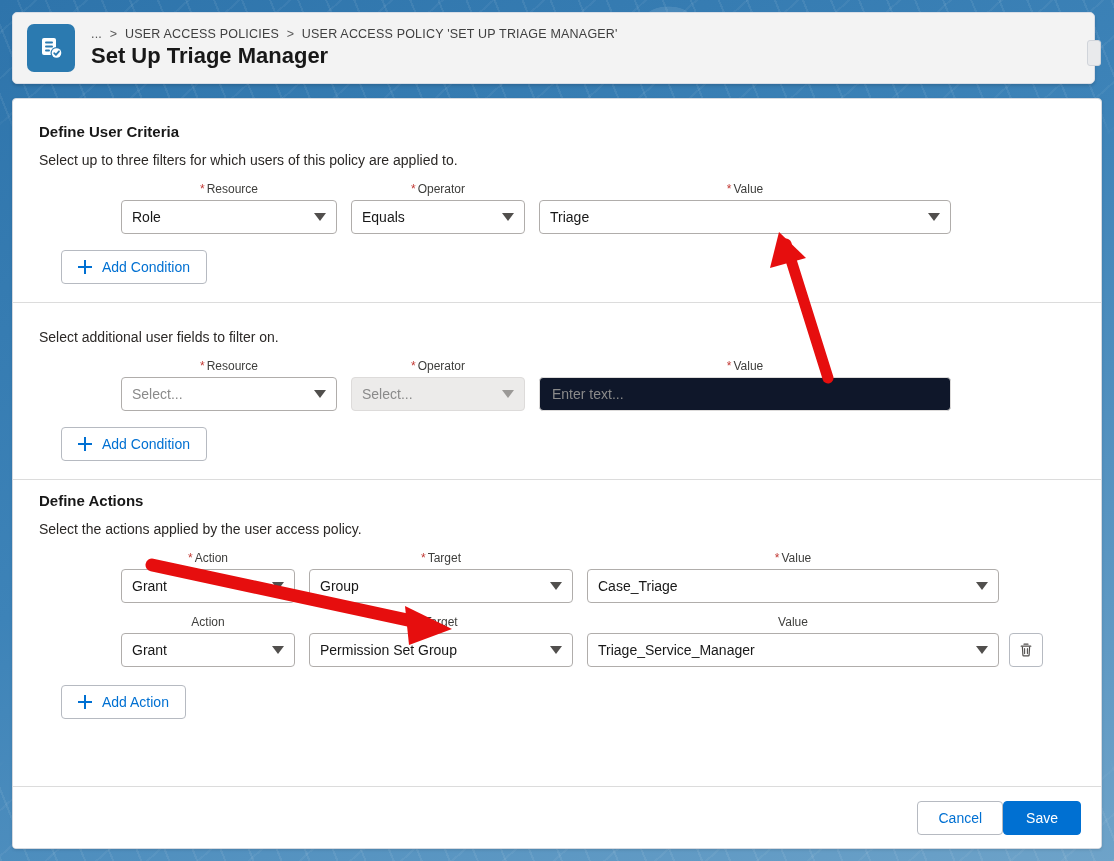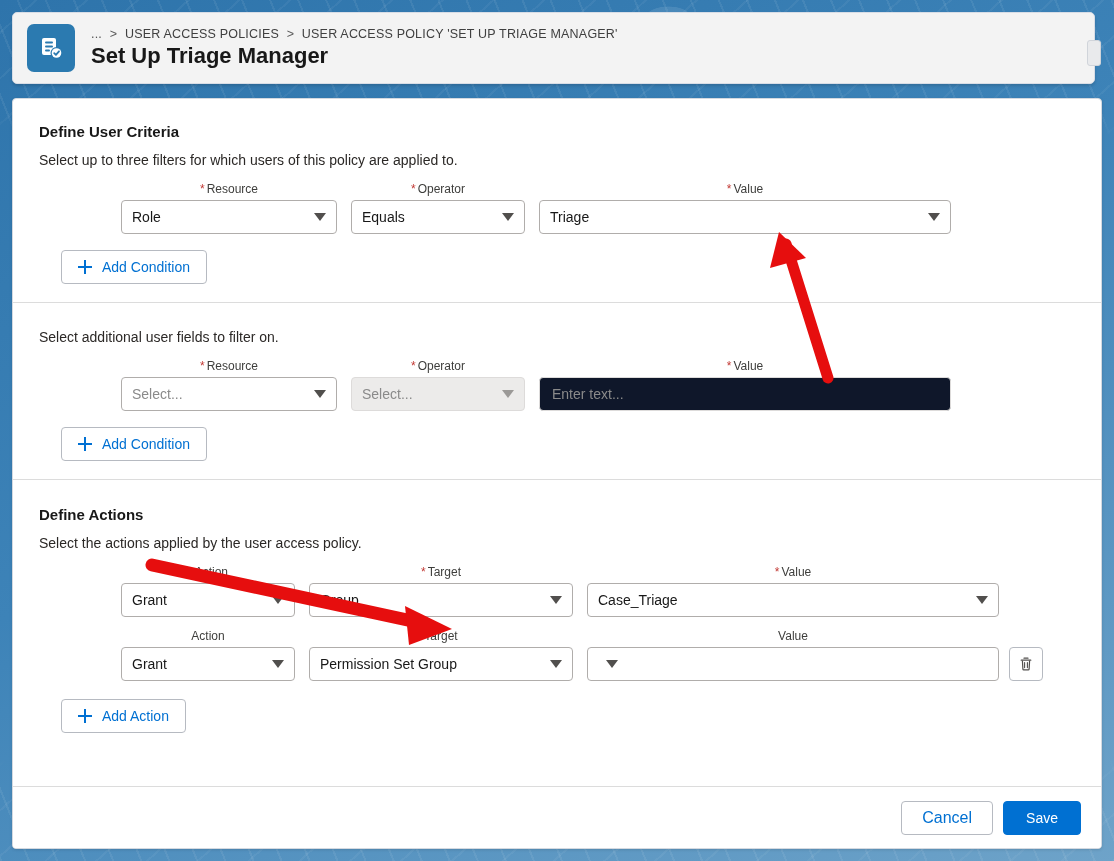--- a/index.html
+++ b/index.html
@@ -204,22 +204,22 @@
     left: 0; right: 0; bottom: 0;
     height: 62px;
     border-top: 1px solid #dcdcdc;
     background: #fff;
     display: flex; align-items: center; justify-content: flex-end;
     padding-right: 20px;
   }
   .btn-cancel {
     height: 34px; padding: 0 20px;
     border: 1px solid #b6bac1; border-radius: 4px;
-    background: #fff; color: #0070d2; font-size: 16px;
-    cursor: pointer; margin-right: 10px;
+    background: #fff; color: #0070d2; font-size: 14px;
+    cursor: pointer; 
   }
   .btn-save {
     height: 34px; padding: 0 22px;
     border: 1px solid #0070d2; border-radius: 4px;
     background: #0070d2; color: #fff; font-size: 14px;
     cursor: pointer;
   }
 
   
   .annot-layer {
@@ -333,21 +333,21 @@
       </div>
 
       <div class="add-btn-wrap">
         <div class="btn-outline">
           <span class="plus"></span>
           <span>Add Condition</span>
         </div>
       </div>
     </div>
 
-    <div class="section divided" style="padding-top:16px;">
+    <div class="section divided" style="padding-top:2px;">
       <div class="section-title">Define Actions</div>
       <div class="section-sub">Select the actions applied by the user access policy.</div>
 
       <div class="field-row">
         <div class="spacer-left"></div>
 
         <div class="field">
           <label class="field-label"><span class="req-star">*</span><span>Action</span></label>
           <div class="combobox w-action">
             <span class="cb-value">Grant</span>
@@ -387,20 +387,21 @@
           <label class="field-label"><span>Target</span></label>
           <div class="combobox w-target">
             <span class="cb-value">Permission Set Group</span>
             <span class="caret"></span>
           </div>
         </div>
 
         <div class="field" style="margin-right:0;">
           <label class="field-label"><span>Value</span></label>
           <div class="combobox w-value">
+            <span class="cb-value">Triage_Service_Manager</span>
             <span class="caret"></span>
           </div>
         </div>
 
         <div class="icon-btn">
           <svg width="16" height="16" viewBox="0 0 16 16">
             <path d="M6 2.2h4M3.2 4.2h9.6" stroke="#514f4d" stroke-width="1.2" stroke-linecap="round" fill="none"></path>
             <path d="M4.4 4.6 L4.9 13.2 A0.8 0.8 0 0 0 5.7 13.9 H10.3 A0.8 0.8 0 0 0 11.1 13.2 L11.6 4.6" stroke="#514f4d" stroke-width="1.2" fill="none" stroke-linejoin="round"></path>
             <path d="M6.6 6.6v5M9.4 6.6v5" stroke="#514f4d" stroke-width="1.1" stroke-linecap="round" fill="none"></path>
           </svg>

